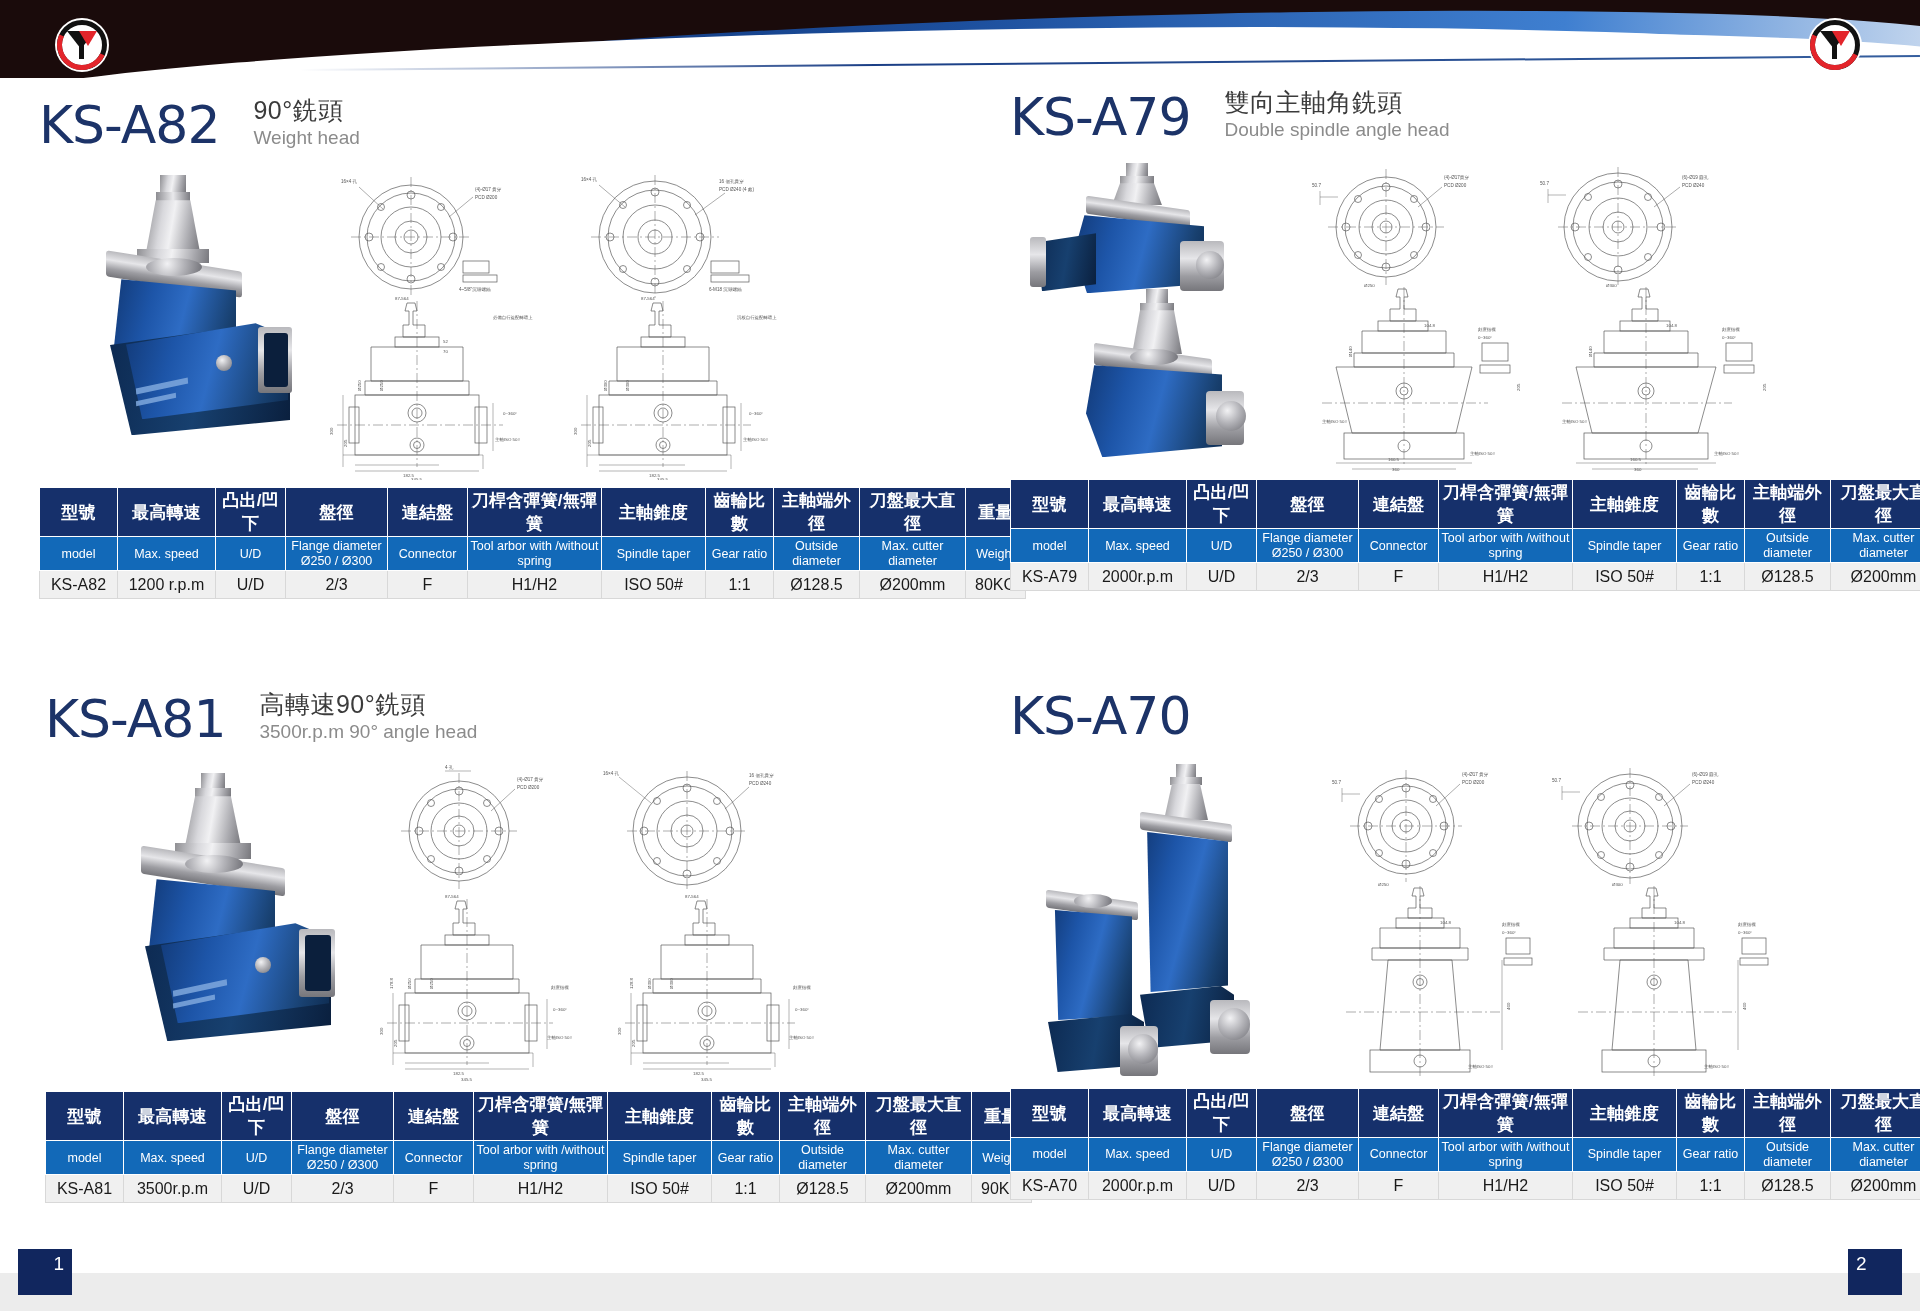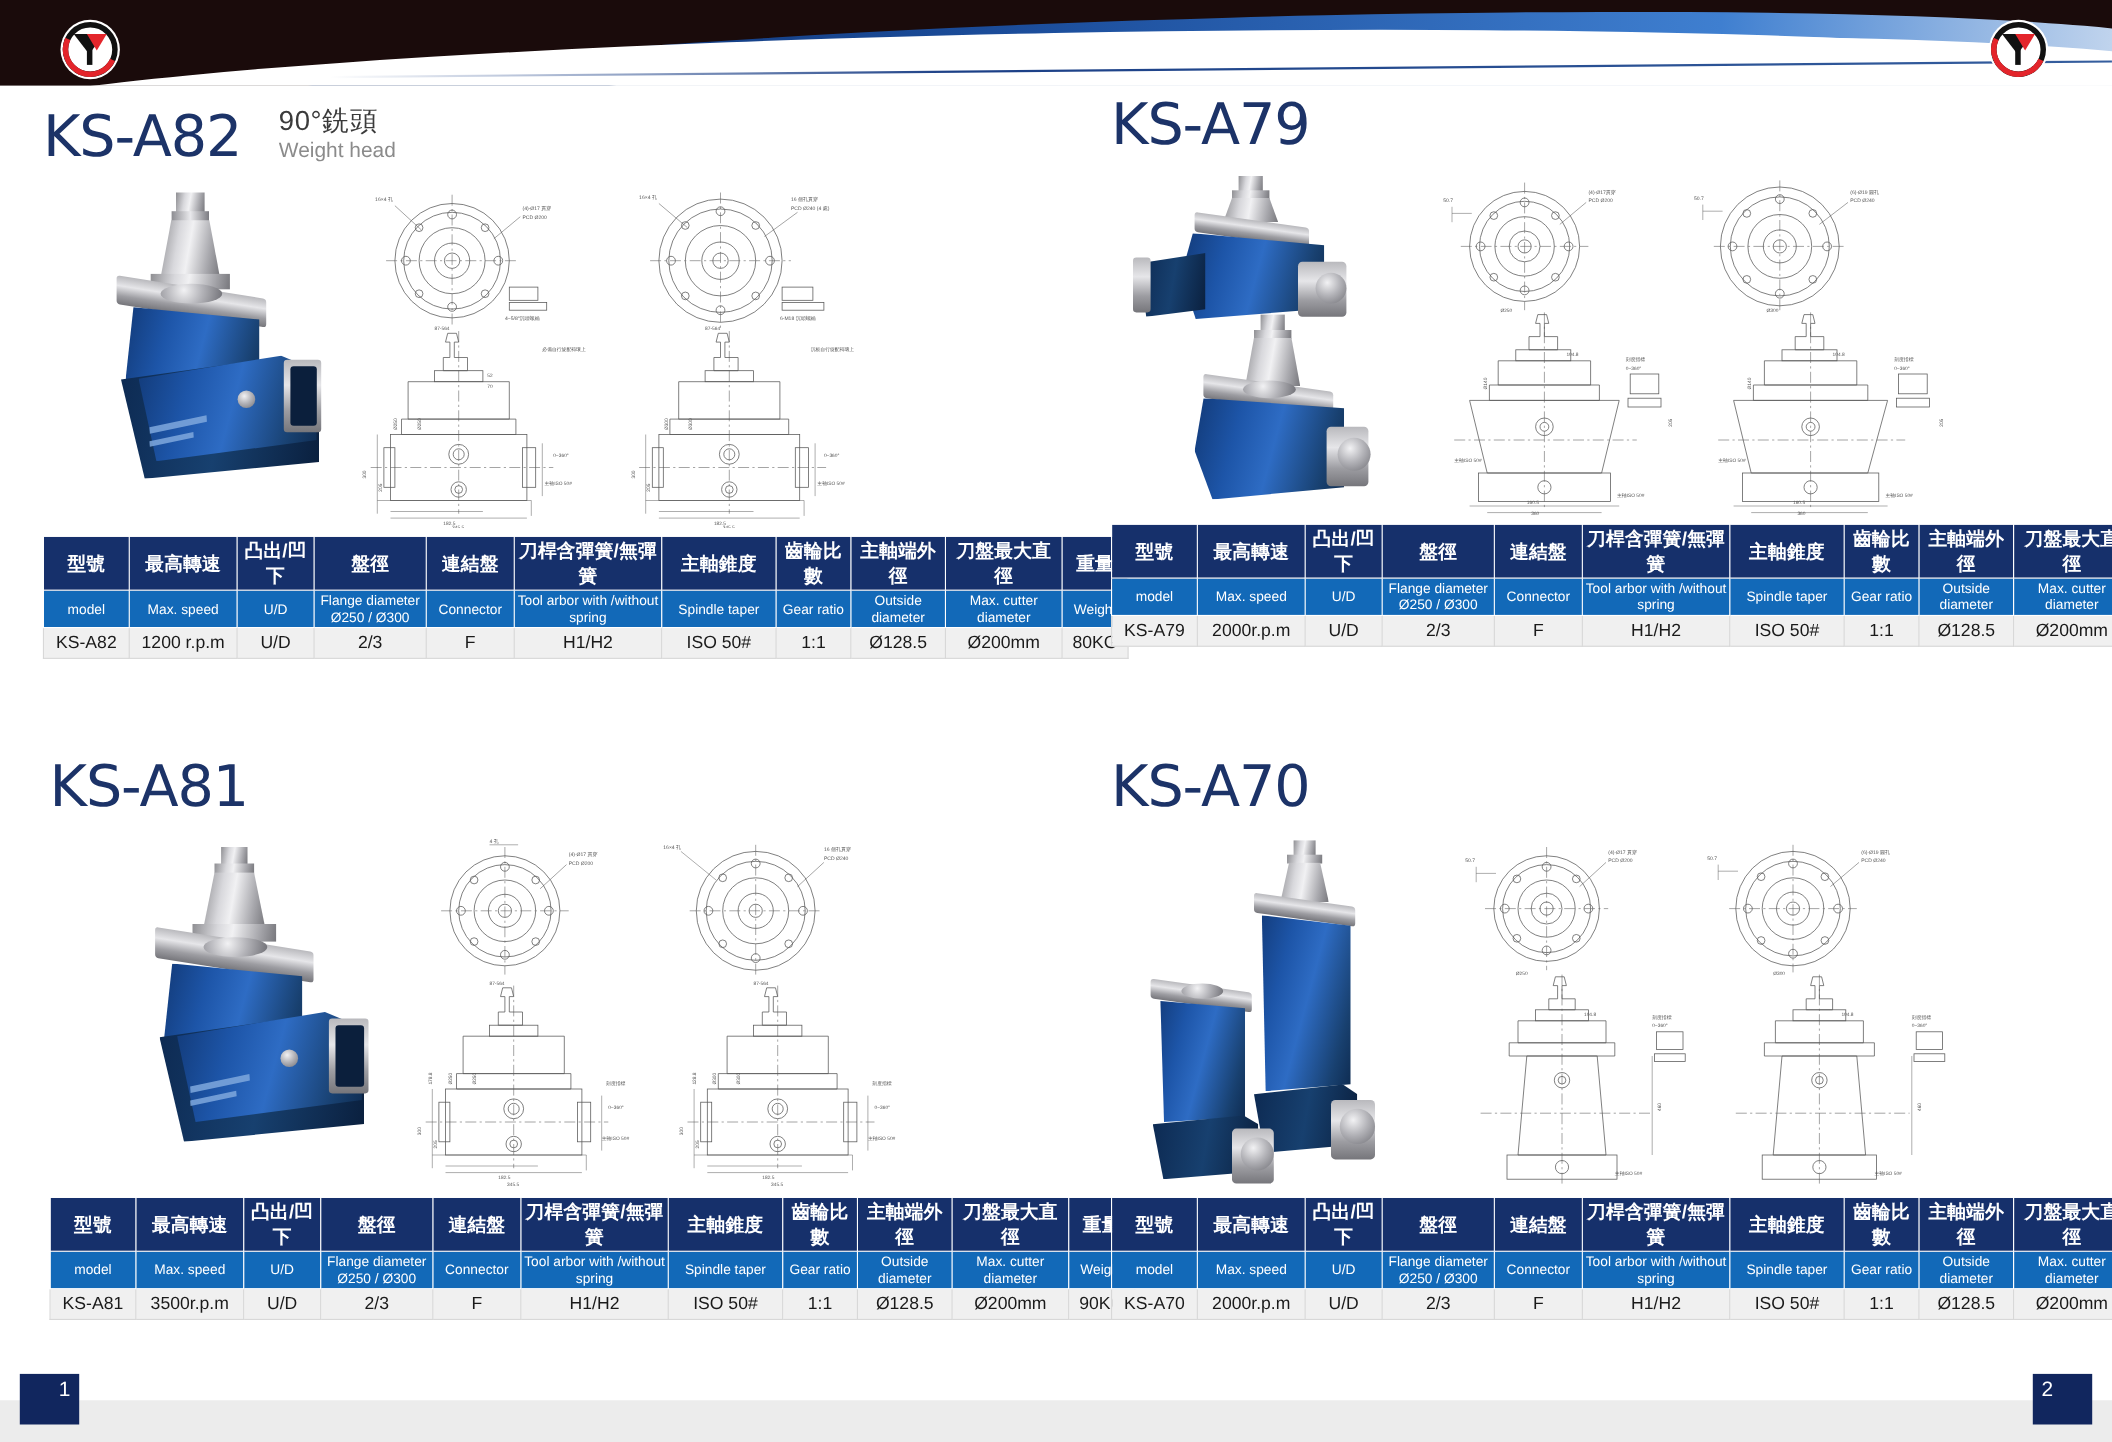--- a/index.html
+++ b/index.html
@@ -385,20 +385,24 @@
         <td>Ø200mm</td>
         <td>80KG</td>
       </tr>
     </tbody>
       </table>
   </div>
 
   <div class="product" style="left:1010px; top:88px; width:900px;">
     <div class="title-row">
       <div class="model-code">KS-A79</div>
+      <div class="name-wrap">
+        <div class="name-cn">雙向主軸角銑頭</div>
+        <div class="name-en">Double spindle angle head</div>
+      </div>
     </div>
 
     <div class="media" style="height:318px;">
 
       <div class="photo" style="left:10px; top:6px; width:260px; height:310px;">
         <div class="ph-taper" style="left:106px; top:0px; width:22px; height:14px;"></div>
         <div class="ph-taper" style="left:100px; top:13px; width:34px; height:8px;"></div>
         <div class="ph-taper" style="left:92px; top:20px; width:50px; height:22px; clip-path:polygon(16% 0,84% 0,100% 100%,0 100%);"></div>
         <div class="ph-flange" style="position:absolute; left:66px; top:40px; width:104px; height:18px; transform:skewY(8deg);"></div>
         <div class="ph-body ph-blue" style="position:absolute; left:54px; top:52px; width:130px; height:78px; clip-path:polygon(8% 0,100% 14%,100% 88%,10% 100%,0 48%);"></div>
@@ -597,20 +601,24 @@
         <td>Ø200mm</td>
 
       </tr>
     </tbody>
       </table>
   </div>
 
   <div class="product" style="left:45px; top:690px; width:900px;">
     <div class="title-row">
       <div class="model-code">KS-A81</div>
+      <div class="name-wrap">
+        <div class="name-cn">高轉速90°銑頭</div>
+        <div class="name-en">3500r.p.m 90° angle head</div>
+      </div>
     </div>
 
     <div class="media" style="height:330px;">
       <div class="photo" style="left:60px; top:14px; width:240px; height:312px;">
         <div class="ph-taper" style="left:96px; top:0px; width:24px; height:16px;"></div>
         <div class="ph-taper" style="left:90px; top:15px; width:36px; height:9px;"></div>
         <div class="ph-taper" style="left:80px; top:23px; width:56px; height:50px; clip-path:polygon(18% 0,82% 0,100% 100%,0 100%);"></div>
         <div class="ph-taper" style="left:70px; top:70px; width:76px; height:16px;"></div>
         <div class="ph-flange" style="position:absolute; left:36px; top:84px; width:144px; height:28px; transform:skewY(9deg);"></div>
         <div class="ph-ring" style="position:absolute; left:80px; top:82px; width:58px; height:18px;"></div>

